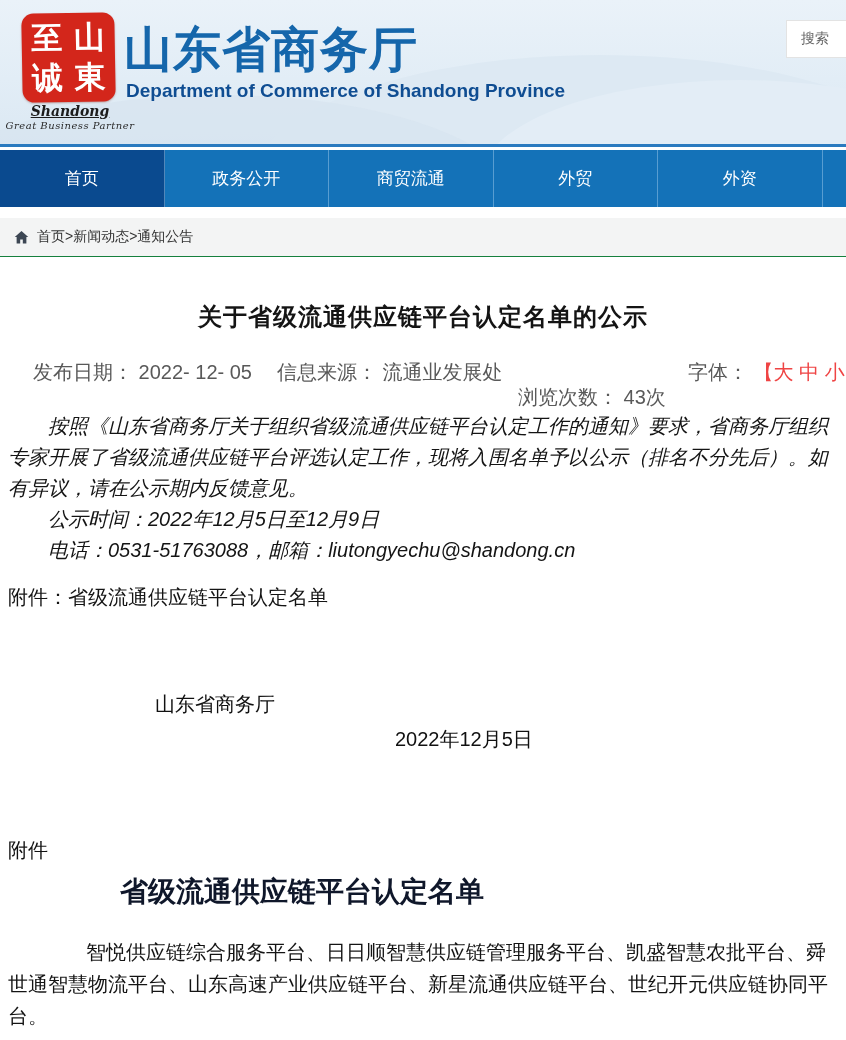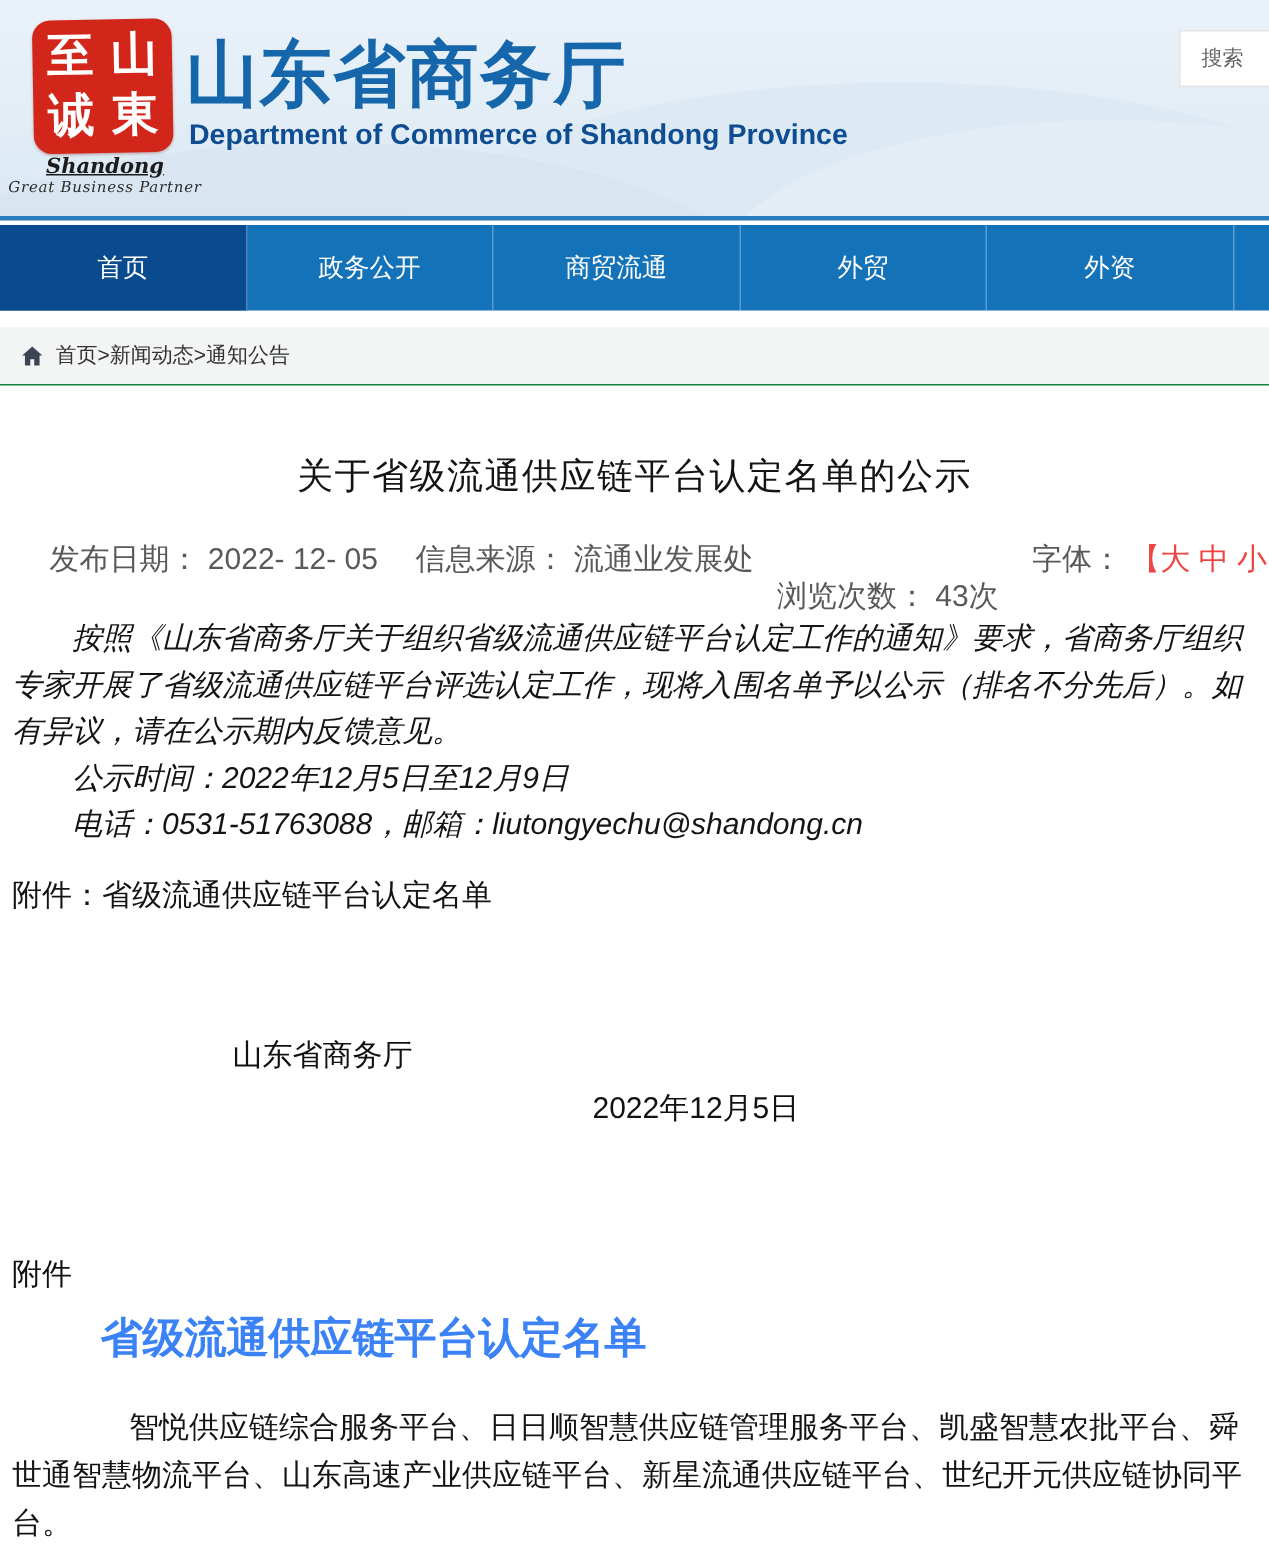--- a/index.html
+++ b/index.html
@@ -70,38 +70,38 @@
     position:absolute; left:0; top:218px; width:846px; height:39px;
     background:#f3f4f4; border-bottom:1px solid #15803d;
     display:flex; align-items:center; padding-left:14px; gap:8px;
   }
   .breadcrumb .crumb-text { font-size:14px; color:#333; cursor:pointer; }
   .home-icon { width:15px; height:15px; display:inline-block; }
   
   .article { position:absolute; left:0; top:257px; width:846px; padding:0 8px; }
   .art-title {
     margin-top:44px; text-align:center;
-    font-size:24px; font-weight:normal; color:#141414; letter-spacing:1px;
+    font-size:24px; font-weight:bold; color:#141414; letter-spacing:1px;
   }
   .meta { position:relative; margin-top:26px; height:22px; font-size:20px; color:#595959; }
   .meta .m { position:absolute; white-space:nowrap; }
   .m-date   { left:25px; }
   .m-source { left:269px; }
   .m-views  { left:510px;margin-top:25px; }
   .m-font   { left:680px; }
   .m-font .opts { color:#ef4444; cursor:pointer; }
   .body-text { margin-top:30px; font-size:20px; line-height:31px; color:#141414; }
   .indent2 { text-indent:2em;font-style:italic; }
   .attach-line { margin-top:16px; font-size:20px; line-height:31px; color:#141414; }
   .sig-org  { margin-top:76px; margin-left:147px; font-size:20px; line-height:31px; }
   .sig-date { margin-top:4px;  margin-left:387px; font-size:20px; line-height:31px; }
   .attach-label { margin-top:80px; font-size:20px; line-height:31px; }
   .attach-title {
-    margin-top:6px; margin-left:59px;
-    font-size:28px; font-weight:bold; line-height:40px; color:#3b82f6;
+    margin-top:6px; margin-left:112px;
+    font-size:28px; font-weight:bold; line-height:40px; color:#0f172a;
   }
   .attach-list {
     margin-top:24px; font-size:20px; line-height:32px; color:#141414;
     text-indent:78px;
   }
 </style>
 </head>
 <body>
 
 <div class="header">

